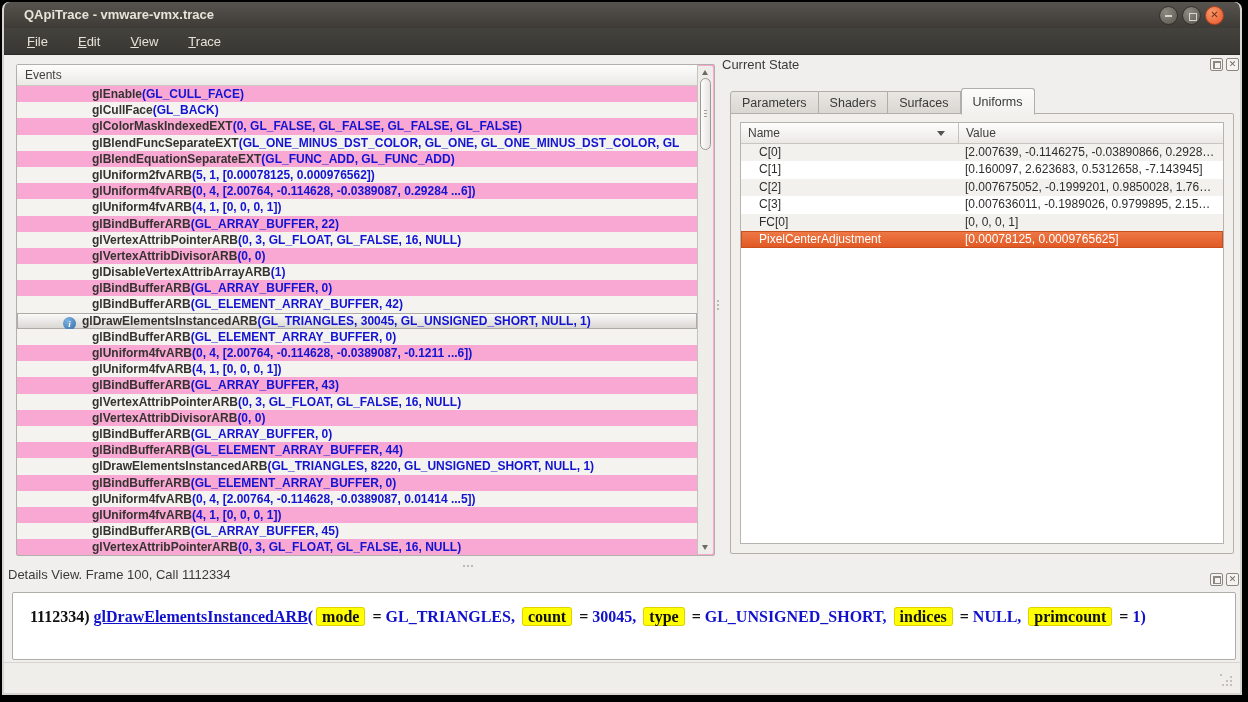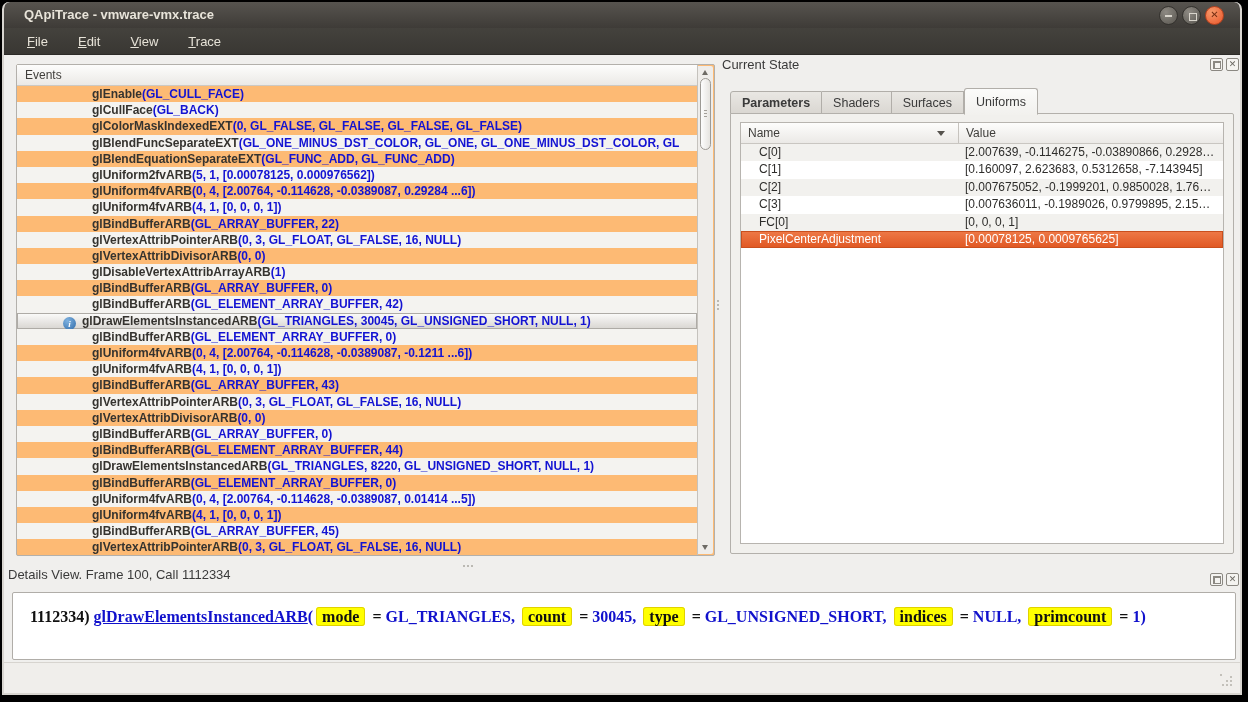--- a/index.html
+++ b/index.html
@@ -24,21 +24,21 @@
 
   
   .menubar { position:absolute; left:0; top:26px; right:0; height:27px;
              background:linear-gradient(#44423d,#393733); border-bottom:1px solid #2c2a27;
              display:flex; align-items:center; padding-left:12px; }
   .menu-item { display:inline-block; color:#e6e2d7; font-size:13px; padding:4px 11px; margin-right:8px; }
   .menu-item::first-letter { text-decoration:underline; }
 
   
   .events-panel { position:absolute; left:12px; top:62px; width:699px; height:492px;
-                  background:#fdba74; border:1px solid #b3b0ab; border-radius:2px; }
+                  background:#f9a8d4; border:1px solid #b3b0ab; border-radius:2px; }
   .events-viewport { position:absolute; left:0; top:0; bottom:0; right:16px; border-right:1px solid #c5c2bd; overflow:hidden; }
   .list-header { height:21px; background:linear-gradient(#fdfdfc,#ebe9e6); border-bottom:1px solid #ccc9c4;
                  font-size:12px; color:#3f3e3b; line-height:20px; padding-left:8px; }
   .events-list { position:absolute; left:0; top:21px; right:0; bottom:0; overflow:hidden; }
   .ev-row { height:16.2px; line-height:16.2px; white-space:nowrap; overflow:hidden;
             padding-left:75px; font-size:12px; font-weight:bold; }
   .ev-row:nth-child(even) { background:#f4f3f0; }
   .ev-row .fn { color:#35332f; }
   .ev-row .args { color:#1313d2; }
   .ev-row.selected { padding-left:46px; background:linear-gradient(#fcfcfb,#d8d5d1);
@@ -66,21 +66,21 @@
   
   .state-title { position:absolute; left:718px; top:55px; font-size:13px; color:#3a3a3a; }
   .dock-btn { position:absolute; width:13px; height:13px; border:1px solid #8b8882; border-radius:2px; background:#f4f3f0; }
   .dock-float::before { content:""; position:absolute; left:2px; top:2px; width:6px; height:6px; border:1px solid #8b8882; }
   .dock-float::after  { content:""; position:absolute; right:1px; bottom:1px; width:5px; height:5px; border:1px solid #8b8882; background:#f4f3f0; }
   .dock-close::before { content:"✕"; position:absolute; left:0; right:0; top:0; text-align:center; font-size:9px; line-height:11px; color:#6b6862; }
 
   .tabs { position:absolute; left:726px; top:85px; height:27px; display:flex; align-items:flex-end; }
   .tab { height:23px; line-height:22px; padding:0 11px; font-size:12.5px; color:#3a3a3a;
          background:linear-gradient(#e9e7e3,#dad7d2); border:1px solid #b1aea9; border-left:none; }
-  .tab:first-child { border-left:1px solid #b1aea9; border-radius:3px 0 0 0;font-weight:bold; }
+  .tab:first-child { border-left:1px solid #b1aea9; border-radius:3px 0 0 0; }
   .tab.active { height:27px; line-height:26px; background:linear-gradient(#fbfbfa,#f2f1ee);
                 border:1px solid #b1aea9; border-radius:3px 3px 0 0; position:relative; z-index:3;
                 margin-bottom:-1px; border-bottom:1px solid #f2f1ee; }
   .tab-frame { position:absolute; left:726px; top:111px; width:504px; height:441px;
                background:#f1f0ed; border:1px solid #b3b0ab; border-radius:0 2px 2px 2px; z-index:1; }
   .u-table { position:absolute; left:9px; top:8px; right:9px; bottom:9px; background:#fff; border:1px solid #b7b4af; }
   .u-thead { display:flex; height:21px; background:linear-gradient(#fdfdfc,#ebe9e6); border-bottom:1px solid #c9c6c1;
              font-size:12px; color:#3f3e3b; }
   .u-th { line-height:20px; padding-left:7px; position:relative; }
   .u-th.name { width:218px; border-right:1px solid #c6c3be; }

